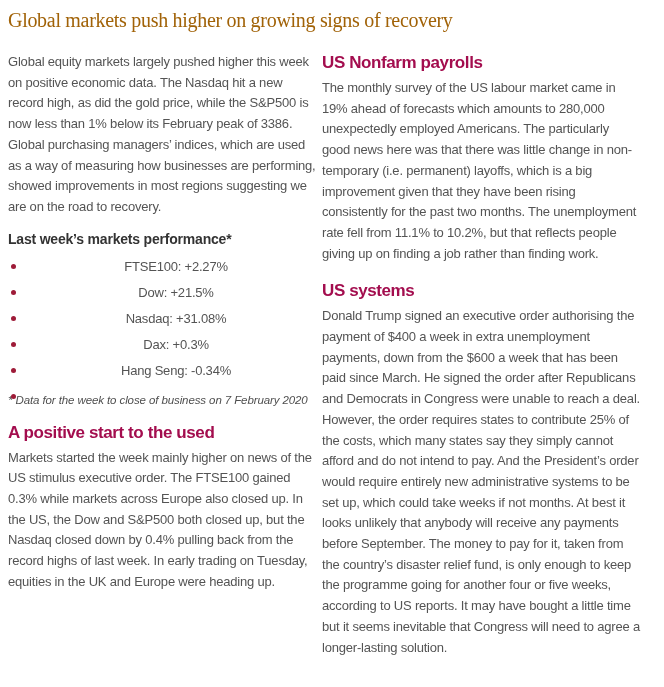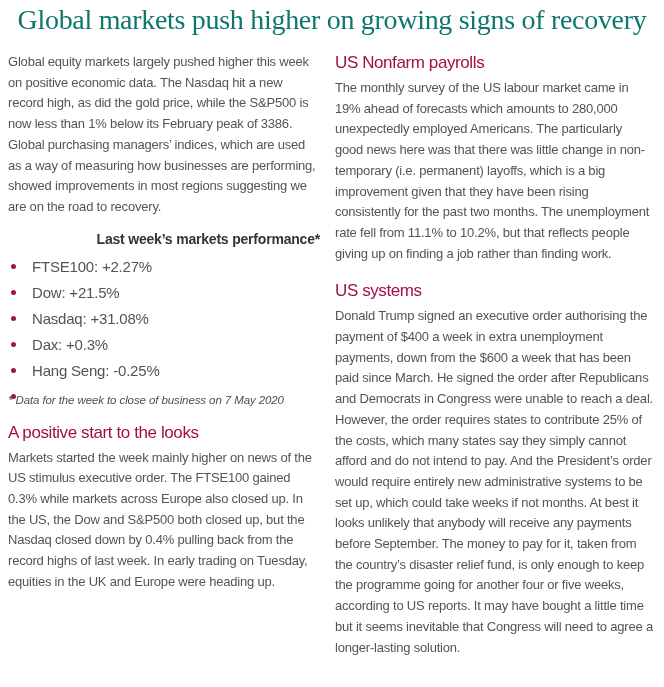--- a/index.html
+++ b/index.html
@@ -8,80 +8,79 @@
     width: 664px; height: 687px;
     background: #ffffff;
     font-family: "Liberation Sans", sans-serif;
     overflow: hidden;
   }
   .page { padding: 3px 8px 0 8px; }
 
   .page-title {
     font-family: "Liberation Serif", serif;
     font-weight: normal;
-    font-size: 28px;
+    font-size: 20px;
     line-height: 34px;
     letter-spacing: -0.3px;
-    color: #0f766e;
+    color: #a16207;
     margin: 0 0 15px 0;
-    text-align: center;
   }
 
   .columns { display: flex; }
-  .col-left  { width: 312px; flex: none; margin-right: 15px; }
+  .col-left  { width: 312px; flex: none; margin-right: 2px; }
   .col-right { width: 318px; flex: none; }
 
   .body-text {
     font-size: 13px;
     letter-spacing: -0.2px;
     line-height: 20.7px;
     color: #545454;
     margin: 0 0 13px 0;
   }
 
   .list-heading {
     font-size: 14px;
     font-weight: bold;
     letter-spacing: -0.2px;
     line-height: 17px;
     color: #333333;
     margin: 0 0 11px 0;
-    text-align: right;
   }
 
   .markets-list { list-style: none; margin: 0; padding: 0; }
   .markets-list li {
     position: relative;
     padding-left: 24px;
-    font-size: 15px;
+    font-size: 13px;
     letter-spacing: -0.2px;
     line-height: 16px;
     color: #545454;
     margin-bottom: 10px;
+    text-align: center;
   }
   .markets-list .bullet {
     position: absolute;
     left: 3px; top: 5px;
     width: 5px; height: 5px;
     border-radius: 50%;
     background: #9e1b38;
   }
 
   .footnote {
     font-style: italic;
     font-size: 11.5px;
     letter-spacing: -0.1px;
     line-height: 14px;
     color: #4f4f4f;
     margin: 14px 0 15px 0;
   }
 
   .section-heading {
     font-size: 17px;
-    font-weight: normal;
+    font-weight: bold;
     letter-spacing: -0.4px;
     line-height: 21px;
     color: #a30d4e;
     margin: 0 0 5px 0;
   }
 
   .section-gap { margin-bottom: 16px; }
 </style>
 </head>
 <body>
@@ -95,27 +94,27 @@
     <div class="col-left">
       <p class="body-text">Global equity markets largely pushed higher this week on positive economic data. The Nasdaq hit a new record high, as did the gold price, while the S&amp;P500 is now less than 1% below its February peak of 3386. Global purchasing managers’ indices, which are used as a way of measuring how businesses are performing, showed improvements in most regions suggesting we are on the road to recovery.</p>
 
       <h3 class="list-heading">Last week’s markets performance*</h3>
 
       <ul class="markets-list">
         <li><span class="bullet"></span><span>FTSE100: +2.27%</span></li>
         <li><span class="bullet"></span><span>Dow: +21.5%</span></li>
         <li><span class="bullet"></span><span>Nasdaq: +31.08%</span></li>
         <li><span class="bullet"></span><span>Dax: +0.3%</span></li>
-        <li><span class="bullet"></span><span>Hang Seng: -0.25%</span></li>
+        <li><span class="bullet"></span><span>Hang Seng: -0.34%</span></li>
         <li><span class="bullet"></span></li>
       </ul>
 
-      <p class="footnote">* Data for the week to close of business on 7 May 2020</p>
+      <p class="footnote">* Data for the week to close of business on 7 February 2020</p>
 
-      <h2 class="section-heading">A positive start to the looks</h2>
+      <h2 class="section-heading">A positive start to the used</h2>
       <p class="body-text">Markets started the week mainly higher on news of the US stimulus executive order. The FTSE100 gained 0.3% while markets across Europe also closed up. In the US, the Dow and S&amp;P500 both closed up, but the Nasdaq closed down by 0.4% pulling back from the record highs of last week. In early trading on Tuesday, equities in the UK and Europe were heading up.</p>
     </div>
 
     <div class="col-right">
       <h2 class="section-heading">US Nonfarm payrolls</h2>
       <p class="body-text section-gap">The monthly survey of the US labour market came in 19% ahead of forecasts which amounts to 280,000 unexpectedly employed Americans. The particularly good news here was that there was little change in non-temporary (i.e. permanent) layoffs, which is a big improvement given that they have been rising consistently for the past two months. The unemployment rate fell from 11.1% to 10.2%, but that reflects people giving up on finding a job rather than finding work.</p>
 
       <h2 class="section-heading">US systems</h2>
       <p class="body-text">Donald Trump signed an executive order authorising the payment of $400 a week in extra unemployment payments, down from the $600 a week that has been paid since March. He signed the order after Republicans and Democrats in Congress were unable to reach a deal. However, the order requires states to contribute 25% of the costs, which many states say they simply cannot afford and do not intend to pay. And the President’s order would require entirely new administrative systems to be set up, which could take weeks if not months. At best it looks unlikely that anybody will receive any payments before September. The money to pay for it, taken from the country’s disaster relief fund, is only enough to keep the programme going for another four or five weeks, according to US reports. It may have bought a little time but it seems inevitable that Congress will need to agree a longer-lasting solution.</p>
     </div>

